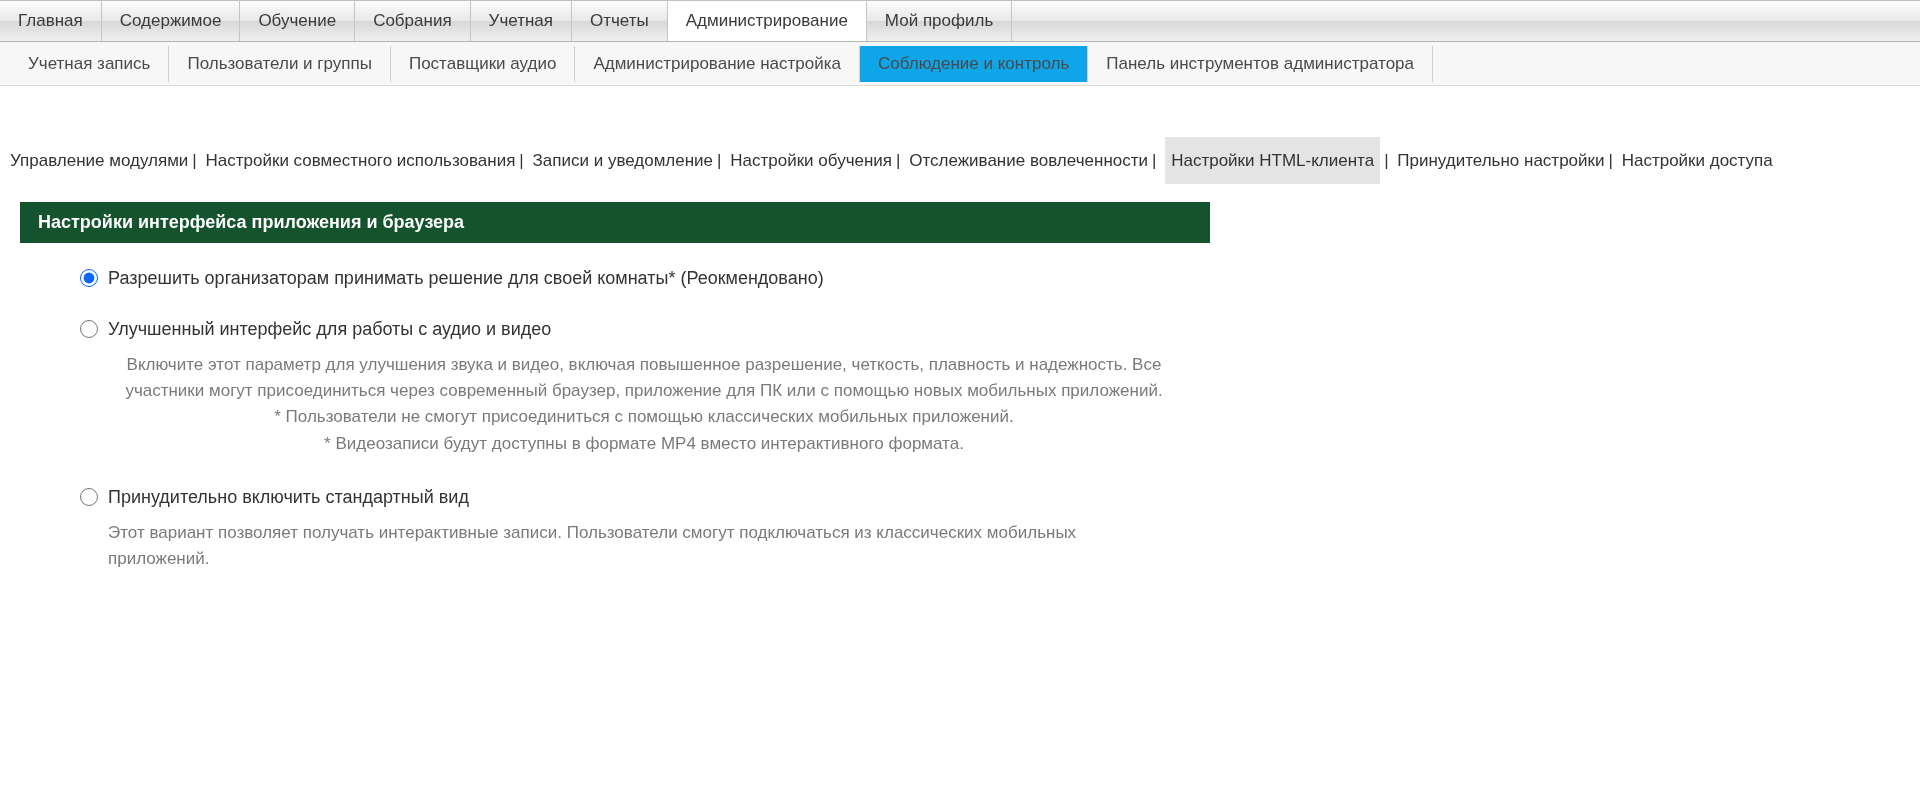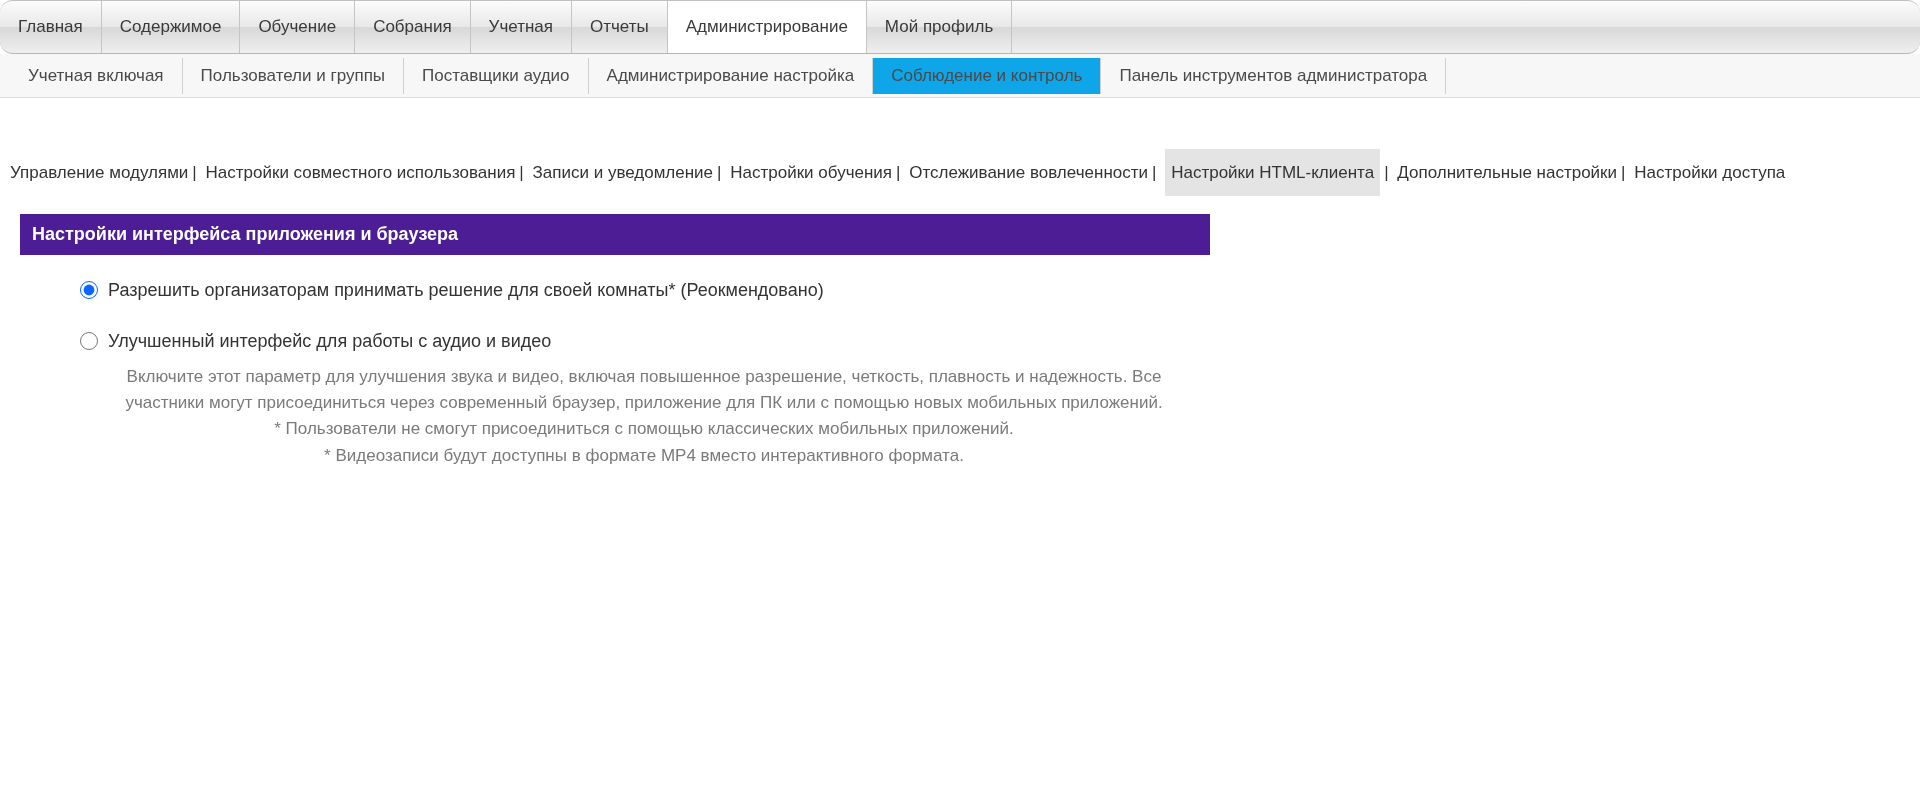--- a/index.html
+++ b/index.html
@@ -7,24 +7,23 @@
   font-family: Verdana, Arial, sans-serif;
   font-size: 16px;
   color: #333;
   background: #fff;
   width: 1920px;
 }
 .top-nav {
   background: linear-gradient(to bottom, #fcfcfc 0%, #e8e8e8 50%, #d8d8d8 51%, #efefef 100%);
   border-bottom: 1px solid #b5b5b5;
   border-top: 1px solid #c0c0c0;
-  height: 54px;
+  height: 42px;
   display: flex;
   align-items: center;
-  border-radius: 13px;
 }
 .top-nav-item {
   padding: 10px 18px;
   font-size: 17px;
   color: #3a3a3a;
   cursor: pointer;
   border-right: 1px solid #c5c5c5;
   height: 100%;
   display: flex;
   align-items: center;
@@ -65,23 +64,23 @@
 }
 .link-row .sep {
   margin: 0 4px;
 }
 .link-row .active-link {
   background: #e4e4e4;
   text-decoration: none;
   padding: 14px 6px;
 }
 .section-header {
-  background: #4c1d95;
+  background: #14532d;
   color: #fff;
-  padding: 10px 12px;
+  padding: 10px 18px;
   font-size: 18px;
   font-weight: bold;
   width: 1190px;
   margin-bottom: 25px;
   margin-left: 10px;
 }
 .radio-group {
   margin-left: 70px;
   width: 1100px;
 }
@@ -117,38 +116,38 @@
   <div class="top-nav-item">Содержимое</div>
   <div class="top-nav-item">Обучение</div>
   <div class="top-nav-item">Собрания</div>
   <div class="top-nav-item">Учетная</div>
   <div class="top-nav-item">Отчеты</div>
   <div class="top-nav-item active">Администрирование</div>
   <div class="top-nav-item">Мой профиль</div>
 </div>
 
 <div class="sub-nav">
-  <div class="sub-nav-item">Учетная включая</div>
+  <div class="sub-nav-item">Учетная запись</div>
   <div class="sub-nav-item">Пользователи и группы</div>
   <div class="sub-nav-item">Поставщики аудио</div>
   <div class="sub-nav-item">Администрирование настройка</div>
   <div class="sub-nav-item active">Соблюдение и контроль</div>
   <div class="sub-nav-item">Панель инструментов администратора</div>
 </div>
 
 <div class="content">
 
   <div class="link-row">
     <a>Управление модулями</a><span class="sep">|</span>
     <a>Настройки совместного использования</a><span class="sep">|</span>
     <a>Записи и уведомление</a><span class="sep">|</span>
     <a>Настройки обучения</a><span class="sep">|</span>
     <a>Отслеживание вовлеченности</a><span class="sep">|</span>
     <span class="active-link">Настройки HTML-клиента</span><span class="sep">|</span>
-    <a>Дополнительные настройки</a><span class="sep">|</span>
+    <a>Принудительно настройки</a><span class="sep">|</span>
     <a>Настройки доступа</a>
   </div>
 
   <div class="section-header">Настройки интерфейса приложения и браузера</div>
 
   <div class="radio-group">
 
     <div class="radio-item">
       <label class="radio-row">
         <input type="radio" name="interface" checked="" style="">
@@ -159,16 +158,23 @@
     <div class="radio-item">
       <label class="radio-row">
         <input type="radio" name="interface" style="">
         <span>Улучшенный интерфейс для работы с аудио и видео</span>
       </label>
       <div class="radio-desc" style="white-space: pre-line; text-align: center;">Включите этот параметр для улучшения звука и видео, включая повышенное разрешение, четкость, плавность и надежность. Все участники могут присоединиться через современный браузер, приложение для ПК или с помощью новых мобильных приложений.
 * Пользователи не смогут присоединиться с помощью классических мобильных приложений.
 * Видеозаписи будут доступны в формате MP4 вместо интерактивного формата.</div>
     </div>
 
+    <div class="radio-item">
+      <label class="radio-row">
+        <input type="radio" name="interface" style="">
+        <span>Принудительно включить стандартный вид</span>
+      </label>
+      <div class="radio-desc">Этот вариант позволяет получать интерактивные записи. Пользователи смогут подключаться из классических мобильных приложений.</div>
+    </div>
 
   </div>
 
 </div>
 
 </body></html>

